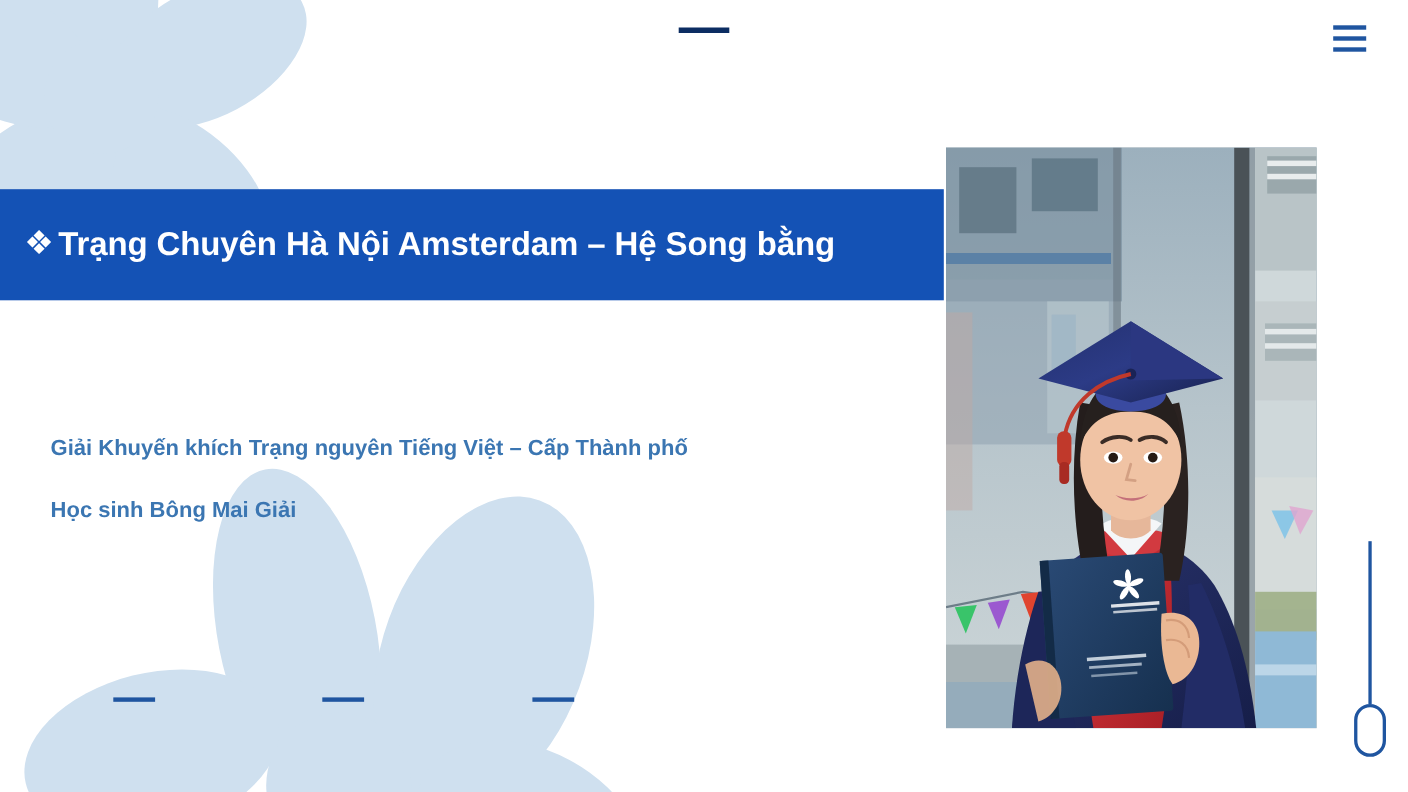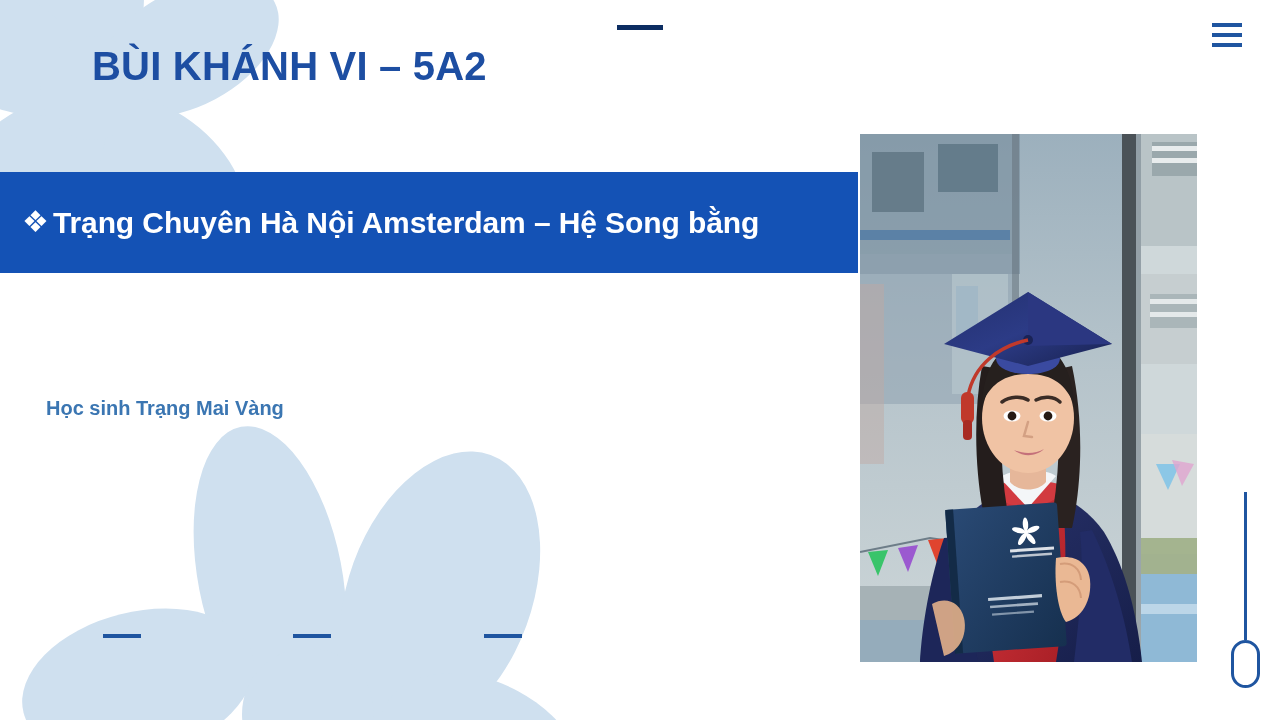--- a/index.html
+++ b/index.html
@@ -157,37 +157,37 @@
         <ellipse cx="470" cy="176" rx="92" ry="148" transform="rotate(20 470 176)"></ellipse>
         <ellipse cx="168" cy="266" rx="118" ry="72" transform="rotate(-14 168 266)"></ellipse>
         <ellipse cx="512" cy="340" rx="110" ry="76" transform="rotate(28 512 340)"></ellipse>
         <ellipse cx="330" cy="384" rx="70" ry="112" transform="rotate(4 330 384)"></ellipse>
         <circle cx="338" cy="296" r="66"></circle>
       </g>
     </svg>
 
   </div>
 
-  <div id="page-title">BÙI KHÁNH VI – 5A2</div>
 
   <div id="top-dash"></div>
 
   <div id="menu-button">
     <span class="bar"></span>
     <span class="bar"></span>
     <span class="bar"></span>
   </div>
 
   <div id="school-banner">
     <span class="bullet">❖</span>
     <span class="banner-text">Trạng Chuyên Hà Nội Amsterdam – Hệ Song bằng</span>
   </div>
 
   <div id="achievements">
-    <div class="ach-line">Học sinh Trạng Mai Vàng</div>
+    <div class="ach-line">Giải Khuyến khích Trạng nguyên Tiếng Việt – Cấp Thành phố</div>
+    <div class="ach-line">Học sinh Bông Mai Giải</div>
   </div>
 
   <div class="bottom-dash" id="bottom-dash-1"></div>
   <div class="bottom-dash" id="bottom-dash-2"></div>
   <div class="bottom-dash" id="bottom-dash-3"></div>
 
   <div id="scroll-indicator">
     <span class="stem"></span>
     <span class="mouse"></span>
   </div>

